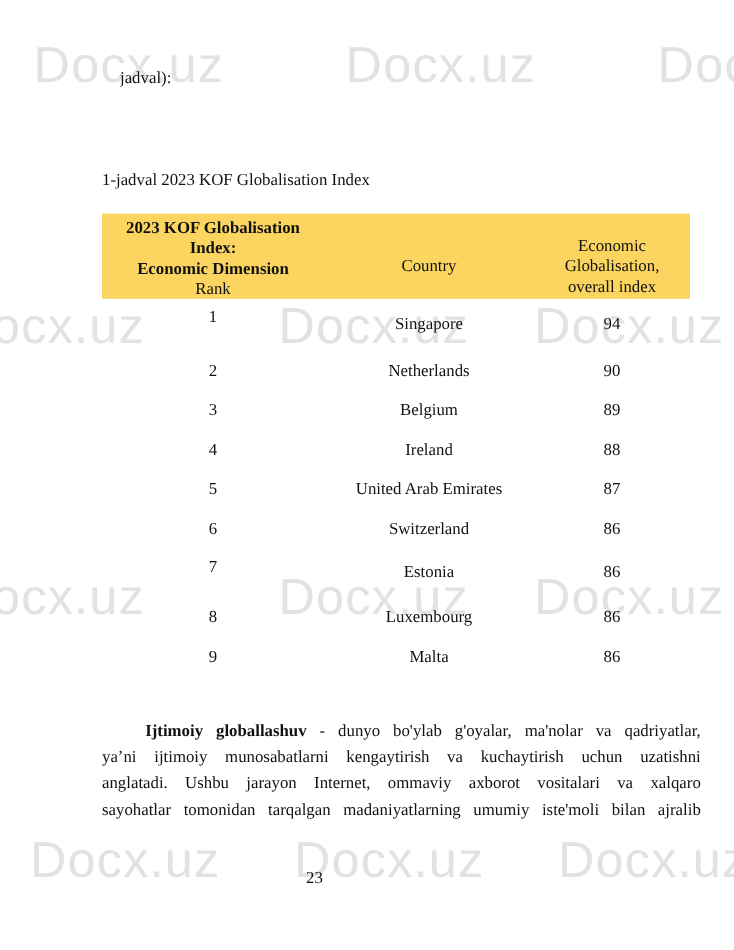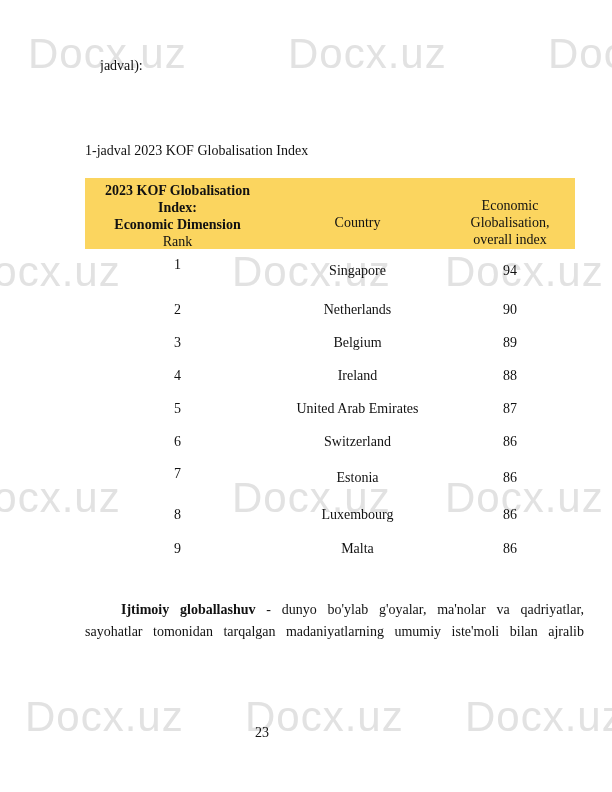--- a/index.html
+++ b/index.html
@@ -221,20 +221,22 @@
     <td class="cell-country">Malta</td>
     <td class="cell-index">86</td>
   </tr>
 
 </tbody>
       </table>
     </div>
 
     <div class="para para-bottom">
       <span class="jline indent"><b class="lead-bold">Ijtimoiy globallashuv</b><span> - dunyo bo'ylab g'oyalar, ma'nolar va qadriyatlar,</span></span>
+      <span class="jline">ya’ni ijtimoiy munosabatlarni kengaytirish va kuchaytirish uchun uzatishni</span>
+      <span class="jline">anglatadi. Ushbu jarayon Internet, ommaviy axborot vositalari va xalqaro</span>
       <span class="jline">sayohatlar tomonidan tarqalgan madaniyatlarning umumiy iste'moli bilan ajralib</span>
     </div>
 
   </div>
 
   <div class="page-num">23</div>
 
 </div>
 
 </body></html>

